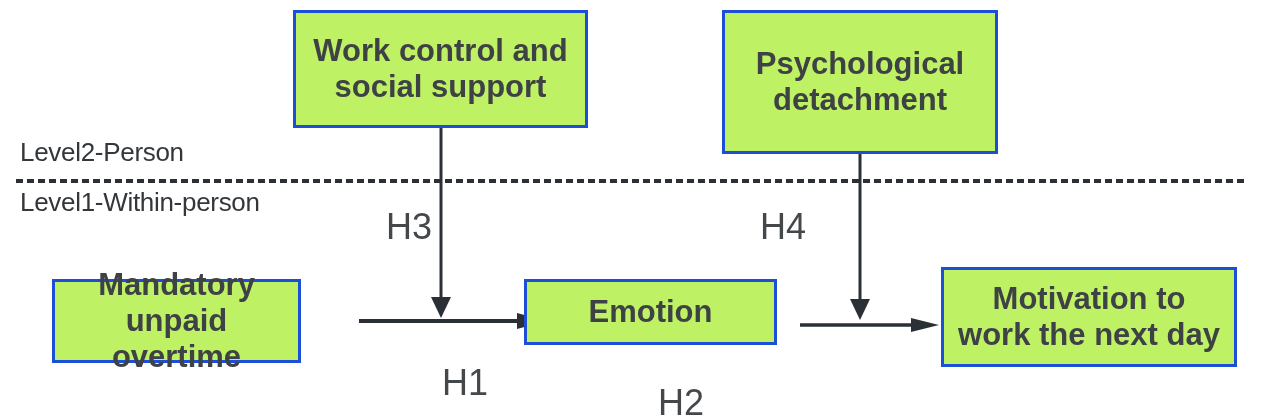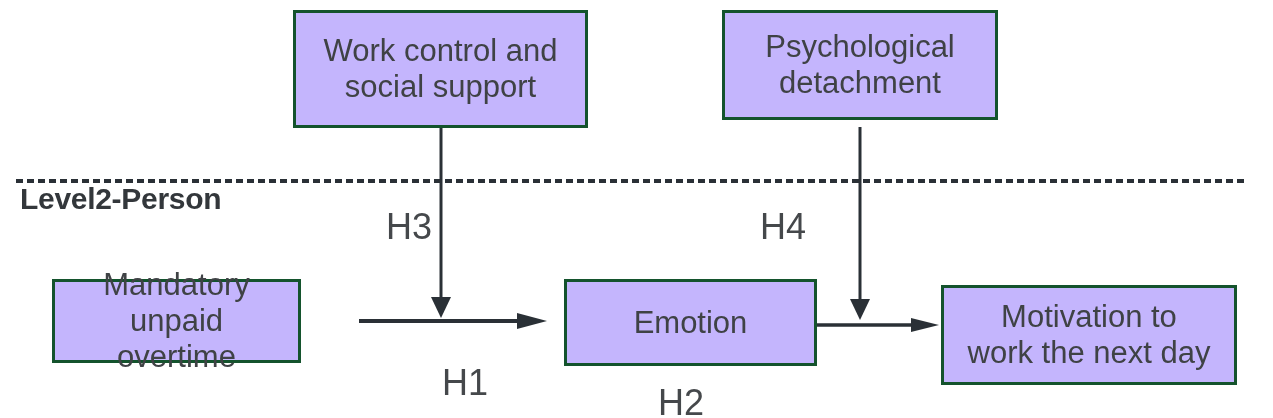--- a/index.html
+++ b/index.html
@@ -18,47 +18,46 @@
   .connector-layer {
     position: absolute;
     left: 0;
     top: 0;
     width: 1273px;
     height: 418px;
   }
   .node {
     position: absolute;
     box-sizing: border-box;
-    border: 3px solid #14532d;
-    background: #c4b5fd;
+    border: 3px solid #1d4ed8;
+    background: #bef264;
     display: flex;
     align-items: center;
     justify-content: center;
     text-align: center;
     color: #3f4245;
     font-size: 31px;
     line-height: 36px;
     white-space: pre-line;
-    font-weight: 400;
+    font-weight: 700;
   }
   .box-work-control   { left: 293px; top: 10px;  width: 295px; height: 118px; }
-  .box-psych-detach   { left: 722px; top: 10px;  width: 276px; height: 110px; }
+  .box-psych-detach   { left: 722px; top: 10px;  width: 276px; height: 144px; }
   .box-mandatory      { left: 52px;  top: 279px; width: 249px; height: 84px;  }
-  .box-emotion        { left: 564px; top: 279px; width: 253px; height: 87px;  }
-  .box-motivation     { left: 941px; top: 285px; width: 296px; height: 100px; }
+  .box-emotion        { left: 524px; top: 279px; width: 253px; height: 66px;  }
+  .box-motivation     { left: 941px; top: 267px; width: 296px; height: 100px; }
   .level-label {
     position: absolute;
     left: 20px;
-    font-weight: 700;
+    font-weight: 400;
     color: #33373b;
-    font-size: 30px;
+    font-size: 26px;
     line-height: 1.05;
     letter-spacing: -0.3px;
     white-space: nowrap;
-    margin-top: 44px;
   }
   .level2-label { top: 139px; }
   .level1-label { top: 189px; }
   .path-label {
     position: absolute;
     color: #45484b;
     font-size: 36px;
     line-height: 1;
     white-space: nowrap;
   }
@@ -83,20 +82,21 @@
     <polygon points="860,320 850,299 870,299" fill="#2a3036"></polygon>
 
     <line x1="359" y1="321" x2="521" y2="321" stroke="#2a3036" stroke-width="4"></line>
     <polygon points="547,321 517,313 517,329" fill="#2a3036"></polygon>
 
     <line x1="800" y1="325" x2="914" y2="325" stroke="#2a3036" stroke-width="3.5"></line>
     <polygon points="939,325 911,318 911,332" fill="#2a3036"></polygon>
   </svg>
 
   <div class="level-label level2-label">Level2-Person</div>
+  <div class="level-label level1-label">Level1-Within-person</div>
 
   <div class="node box-work-control">Work control and
 social support</div>
   <div class="node box-psych-detach">Psychological
 detachment</div>
   <div class="node box-mandatory">Mandatory unpaid
 overtime</div>
   <div class="node box-emotion">Emotion</div>
   <div class="node box-motivation">Motivation to
 work the next day</div>

